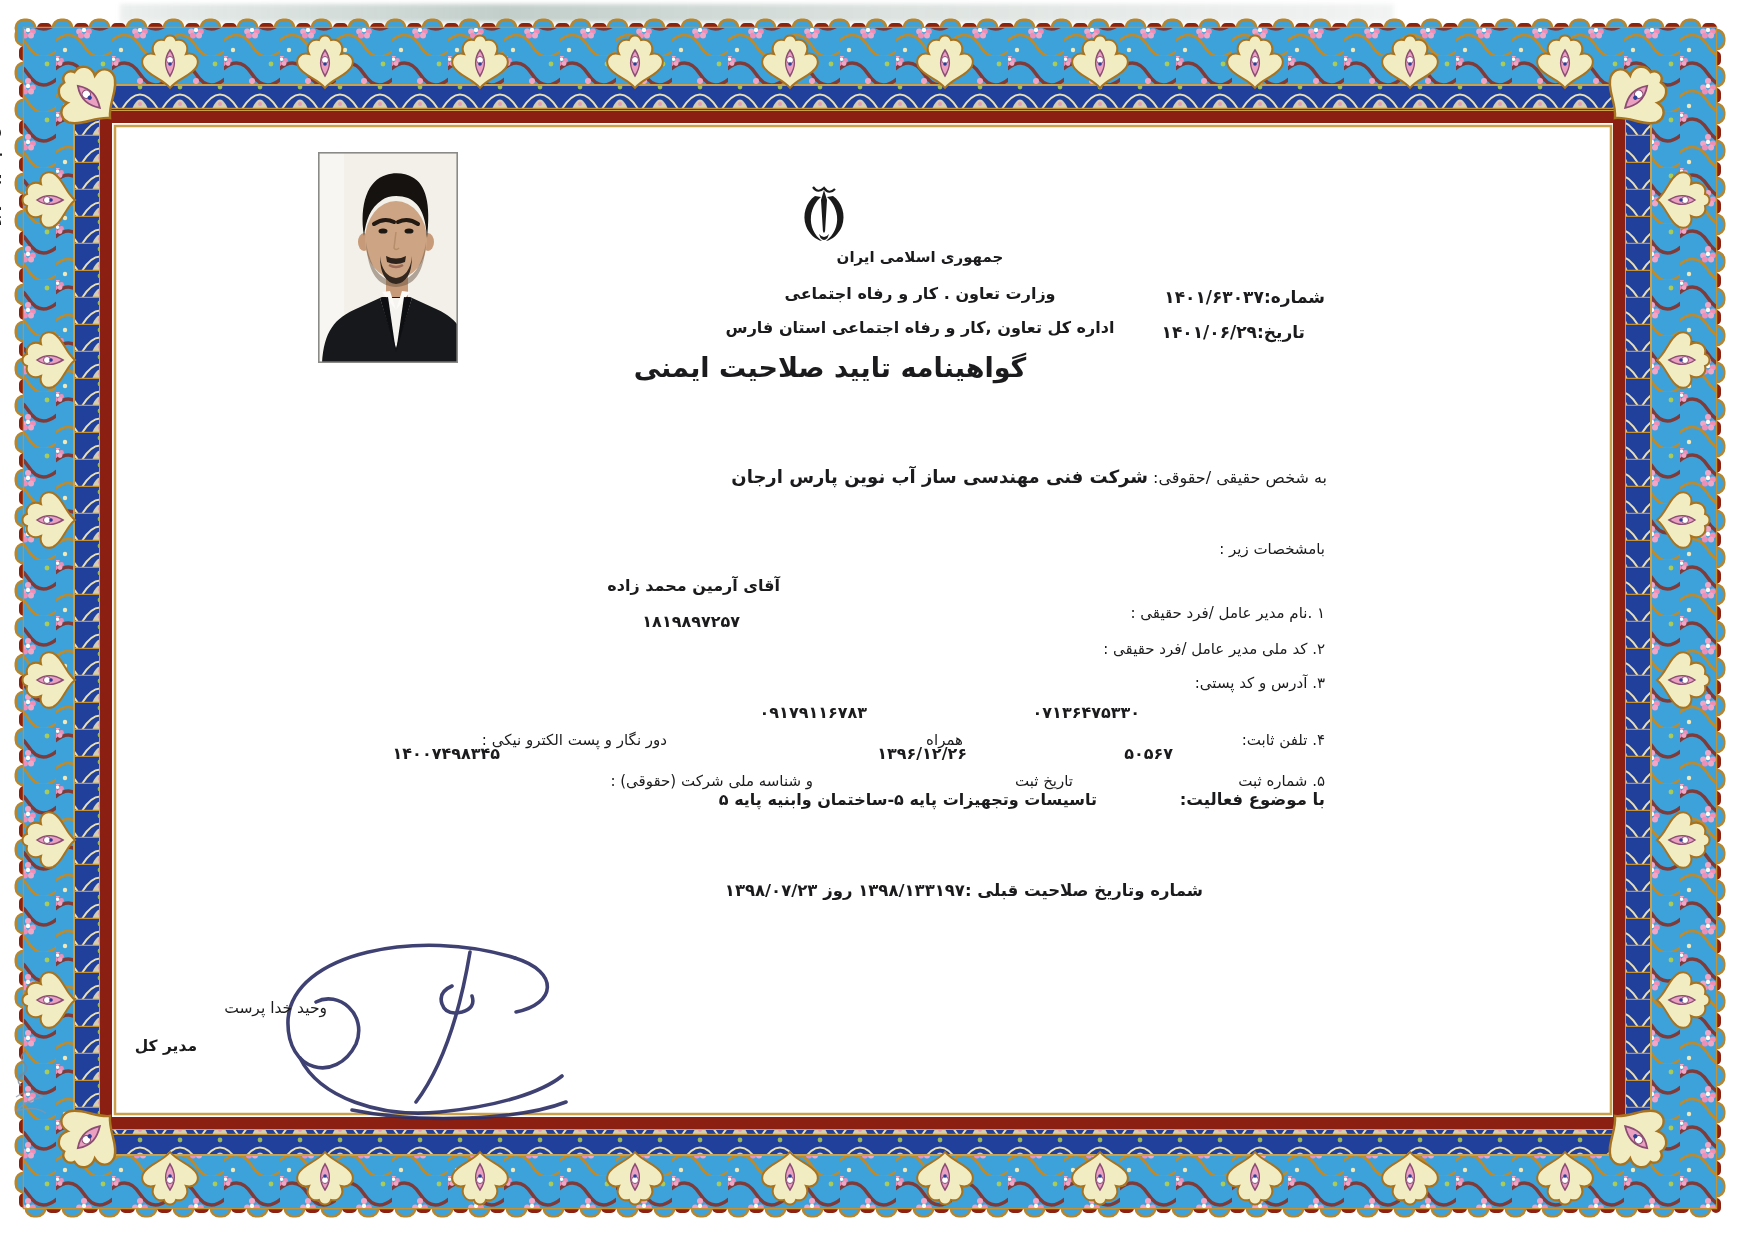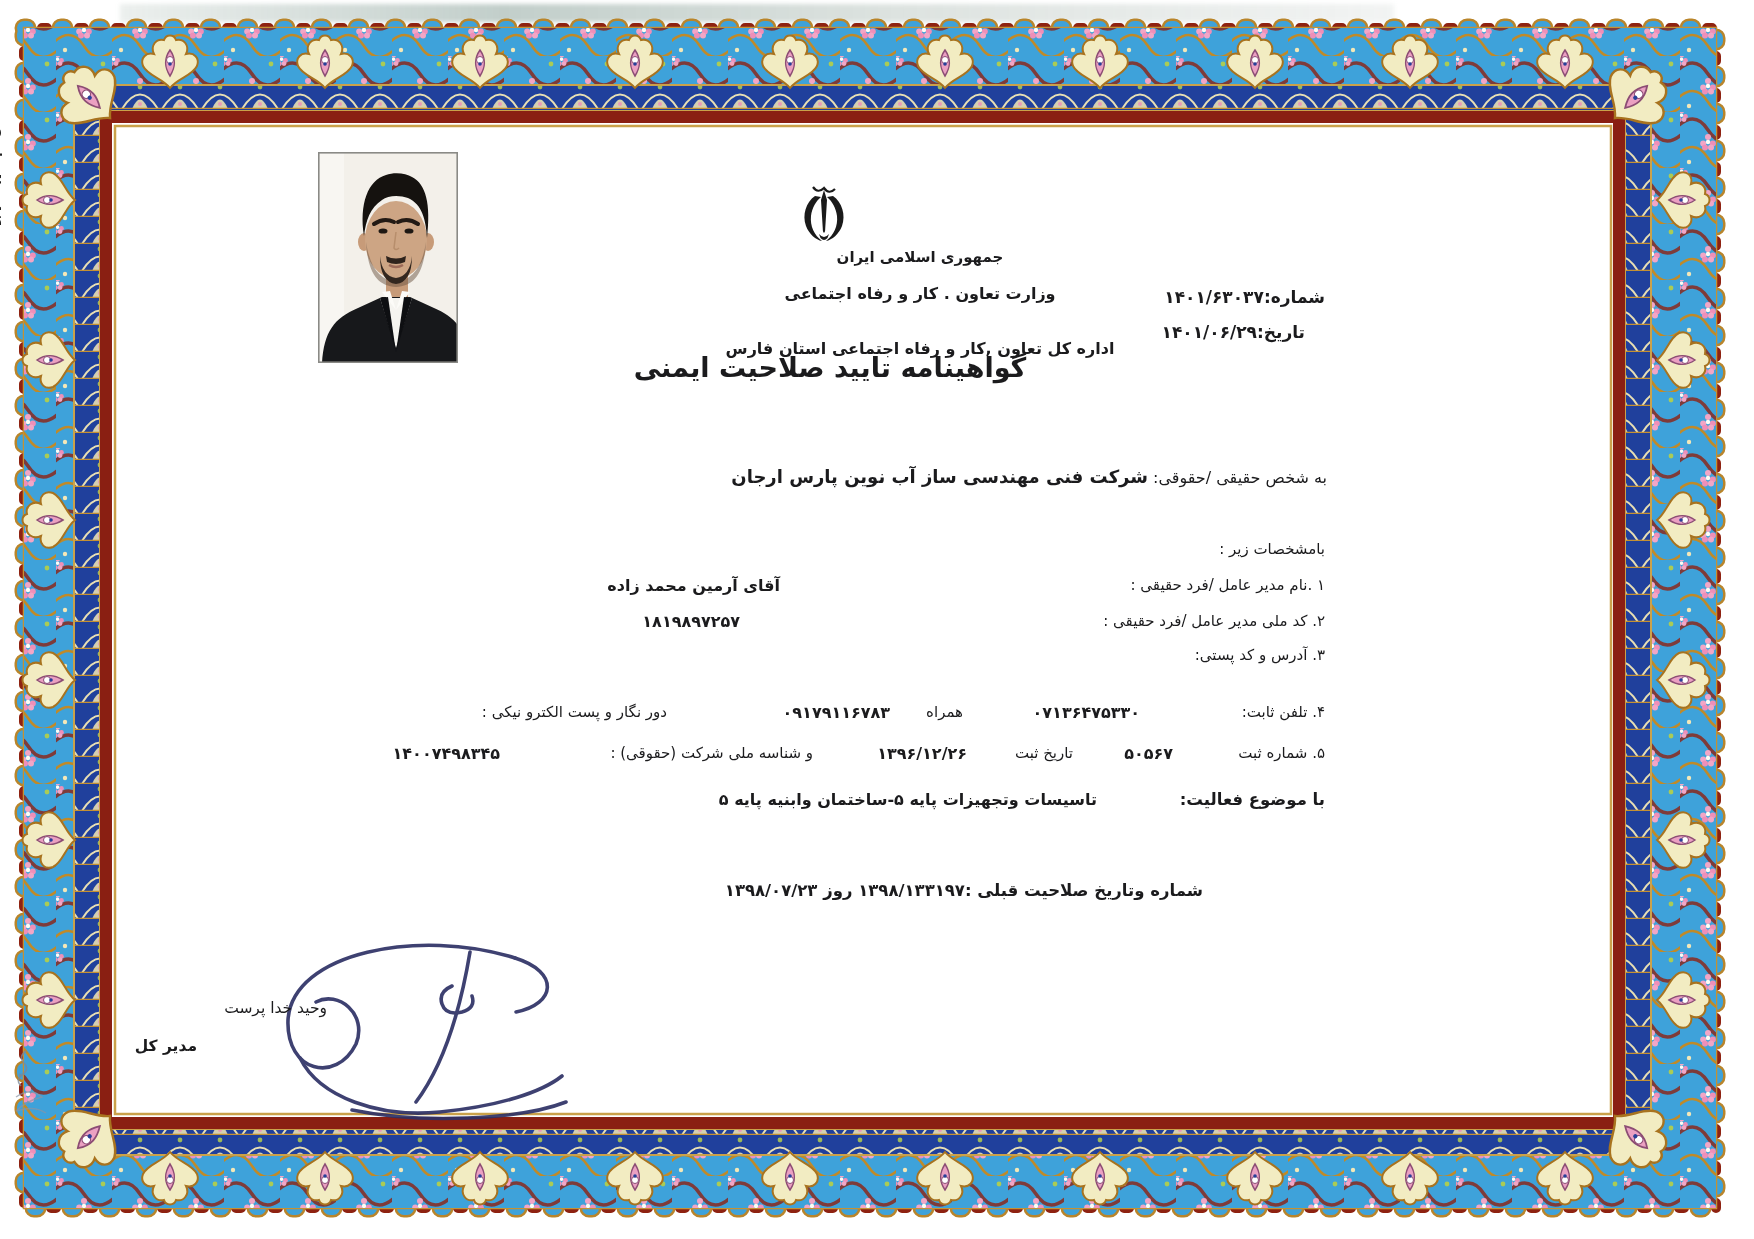--- a/index.html
+++ b/index.html
@@ -5,31 +5,31 @@
   html,body{margin:0;padding:0;background:#e9e9e9;}
   #page{position:relative;width:1754px;height:1239px;background:#ffffff;overflow:hidden;
         font-family:"DejaVu Sans","Liberation Sans",sans-serif;color:#1b1b1d;}
   #border-svg{position:absolute;left:0;top:0;z-index:1;}
   #content{position:absolute;left:0;top:0;width:1534px;height:1239px;z-index:2;direction:rtl;}
   .t{position:absolute;white-space:nowrap;}
   .b{font-weight:700;}
   .c{text-align:center;}
   .row{position:absolute;right:209px;left:130px;height:32px;}
   .row .t{top:0;}
-  .lbl{font-size:15px;}
+  .lbl{font-size:15px;margin-top:28px;}
   .val{font-size:16px;font-weight:700;}
   #side-code{position:absolute;left:4px;top:127px;z-index:3;direction:ltr;
              font-size:13px;font-weight:700;letter-spacing:1px;color:#222;
              transform:rotate(90deg);transform-origin:0 0;white-space:nowrap;}
   #scan-noise{position:absolute;left:120px;right:360px;top:4px;height:18px;z-index:0;
               background:linear-gradient(90deg,rgba(150,170,160,.18),rgba(110,140,130,.42) 30%,rgba(140,160,150,.30) 60%,rgba(170,180,175,.15));
               filter:blur(2px);}
   #hdr-country{left:620px;top:248px;width:600px;font-size:15px;font-weight:700;}
   #hdr-ministry{left:620px;top:284px;width:600px;font-size:16px;font-weight:700;}
-  #hdr-dept{left:620px;top:318px;width:600px;font-size:16px;font-weight:700;margin-top:21px;}
+  #hdr-dept{left:620px;top:318px;width:600px;font-size:16px;font-weight:700;}
   #meta-number{right:209px;top:287px;font-size:17px;font-weight:700;}
   #meta-date{right:229px;top:322px;font-size:17px;font-weight:700;}
   #cert-title{left:550px;top:352px;width:560px;font-size:27px;font-weight:700;}
   #intro{right:234px;top:412px;font-size:15.5px;}
   #issued{right:207px;top:466px;font-size:16px;}
   #issued .company{font-size:18px;font-weight:700;}
   #specs{right:209px;top:540px;font-size:15px;}
   #approval{right:207px;top:845px;font-size:14.5px;}
   #previous{right:331px;top:881px;font-size:16.5px;font-weight:700;}
   #sig-name{right:1207px;top:999px;font-size:15.5px;font-weight:400;}
@@ -225,21 +225,21 @@
     </div>
 
     <div class="row" style="top:646px">
       <span class="t lbl" style="right:0">۳. آدرس و کد پستی:</span>
     </div>
 
     <div class="row" style="top:703px">
       <span class="t lbl" style="right:0">۴. تلفن ثابت:</span>
       <span class="t val" style="right:185px">۰۷۱۳۶۴۷۵۳۳۰</span>
       <span class="t lbl" style="right:362px">همراه</span>
-      <span class="t val" style="right:435px">۰۹۱۷۹۱۱۶۷۸۳</span>
+      <span class="t val" style="right:458px">۰۹۱۷۹۱۱۶۷۸۳</span>
       <span class="t lbl" style="right:658px">دور نگار و پست الکترو نیکی :</span>
     </div>
 
     <div class="row" style="top:744px">
       <span class="t lbl" style="right:0">۵. شماره ثبت</span>
       <span class="t val" style="right:152px">۵۰۵۶۷</span>
       <span class="t lbl" style="right:252px">تاریخ ثبت</span>
       <span class="t val" style="right:358px">۱۳۹۶/۱۲/۲۶</span>
       <span class="t lbl" style="right:512px">و شناسه ملی شرکت (حقوقی) :</span>
       <span class="t val" style="right:825px">۱۴۰۰۷۴۹۸۳۴۵</span>

